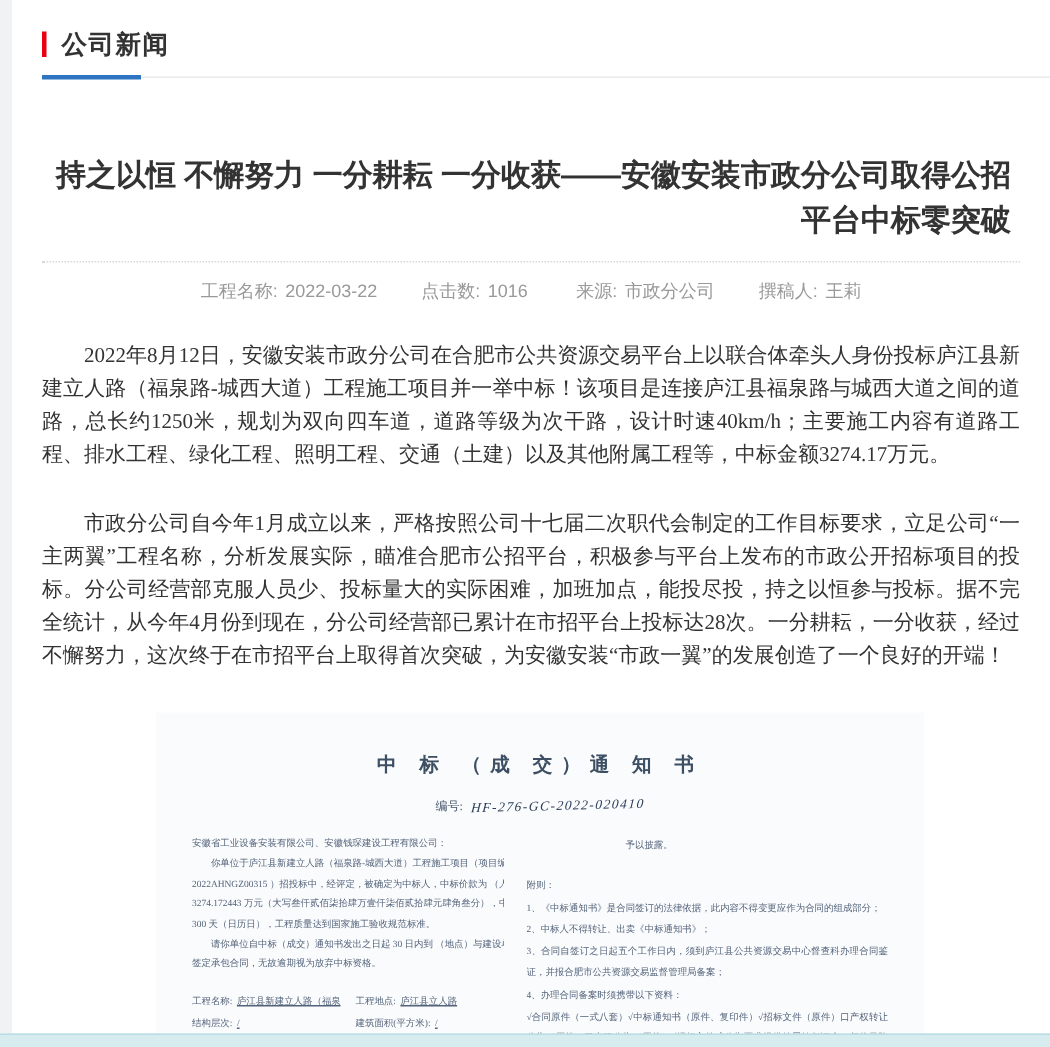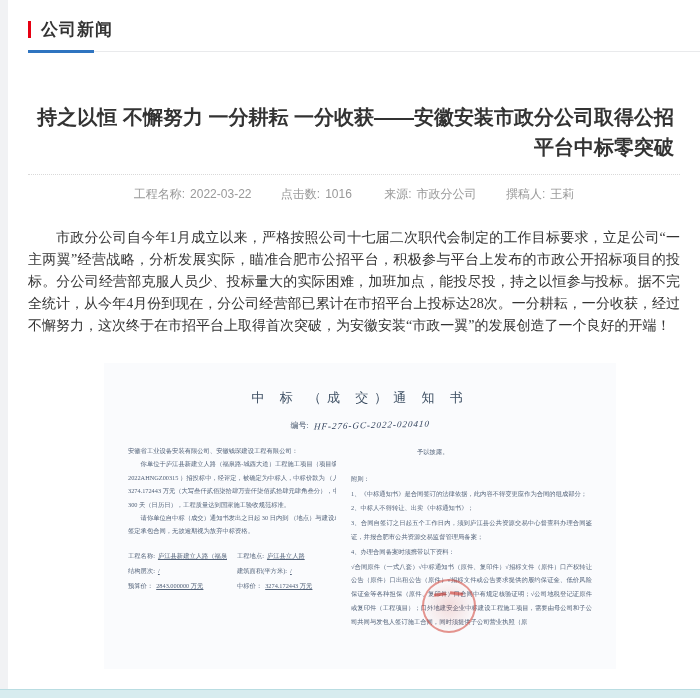--- a/index.html
+++ b/index.html
@@ -47,21 +47,21 @@
     font-family:"Liberation Serif",serif;
   }
 
   
   .notice{
     width:512px;margin:26px auto 0;position:relative;left:6px;
     background:#fafbfd;box-sizing:border-box;padding:26px 24px 40px;
     font-family:"Liberation Serif",serif;color:#53637a;
   }
   .notice-title{
-    text-align:center;font-size:13px;font-weight:400;color:#3d4f63;letter-spacing:6px;
+    text-align:center;font-size:13px;font-weight:700;color:#3d4f63;letter-spacing:6px;
   }
   .notice-number{text-align:center;margin-top:13px;font-size:8px;color:#45556b}
   .notice-number .hand{
     display:inline-block;font-style:italic;font-size:9px;letter-spacing:1px;
     color:#2c3d58;transform:rotate(-1.5deg) skewX(-6deg);margin-left:3px;
   }
   .notice-body{display:flex;gap:15px;margin-top:13px}
   .ncol-left{width:208px;flex:none;font-size:6.3px;line-height:13.4px}
   .ncol-left .nline{white-space:nowrap;overflow:hidden}
   .nfields{margin-top:10px}
@@ -123,21 +123,22 @@
         <span class="label">点击数:</span><span>1016</span>
       </span>
       <span class="group src">
         <span class="label">来源:</span><span>市政分公司</span>
       </span>
       <span class="group">
         <span class="label">撰稿人:</span><span>王莉</span>
       </span>
     </div>
 
-    <p class="para">市政分公司自今年1月成立以来，严格按照公司十七届二次职代会制定的工作目标要求，立足公司“一主两翼”经营战略，分析发展实际，瞄准合肥市公招平台，积极参与平台上发布的市政公开招标项目的投标。分公司经营部克服人员少、投标量大的实际困难，加班加点，能投尽投，持之以恒参与投标。据不完全统计，从今年4月份到现在，分公司经营部已累计在市招平台上投标达28次。一分耕耘，一分收获，经过不懈努力，这次终于在市招平台上取得首次突破，为安徽安装“市政一翼”的发展创造了一个良好的开端！</p>
+    <p class="para">2022年8月12日，安徽安装市政分公司在合肥市公共资源交易平台上以联合体牵头人身份投标庐江县新建立人路（福泉路-城西大道）工程施工项目并一举中标！该项目是连接庐江县福泉路与城西大道之间的道路，总长约1250米，规划为双向四车道，道路等级为次干路，设计时速40km/h；主要施工内容有道路工程、排水工程、绿化工程、照明工程、交通（土建）以及其他附属工程等，中标金额3274.17万元。</p>
+    <p class="para">市政分公司自今年1月成立以来，严格按照公司十七届二次职代会制定的工作目标要求，立足公司“一主两翼”工程名称，分析发展实际，瞄准合肥市公招平台，积极参与平台上发布的市政公开招标项目的投标。分公司经营部克服人员少、投标量大的实际困难，加班加点，能投尽投，持之以恒参与投标。据不完全统计，从今年4月份到现在，分公司经营部已累计在市招平台上投标达28次。一分耕耘，一分收获，经过不懈努力，这次终于在市招平台上取得首次突破，为安徽安装“市政一翼”的发展创造了一个良好的开端！</p>
 
     <figure class="notice" style="margin-block:26px 0;margin-inline:auto">
       <div class="notice-title">中 标 （成 交）通 知 书</div>
       <div class="notice-number">
         <span>编号:</span>
         <span class="hand">HF-276-GC-2022-020410</span>
       </div>
 
       <div class="notice-body">
         <div class="ncol-left">

